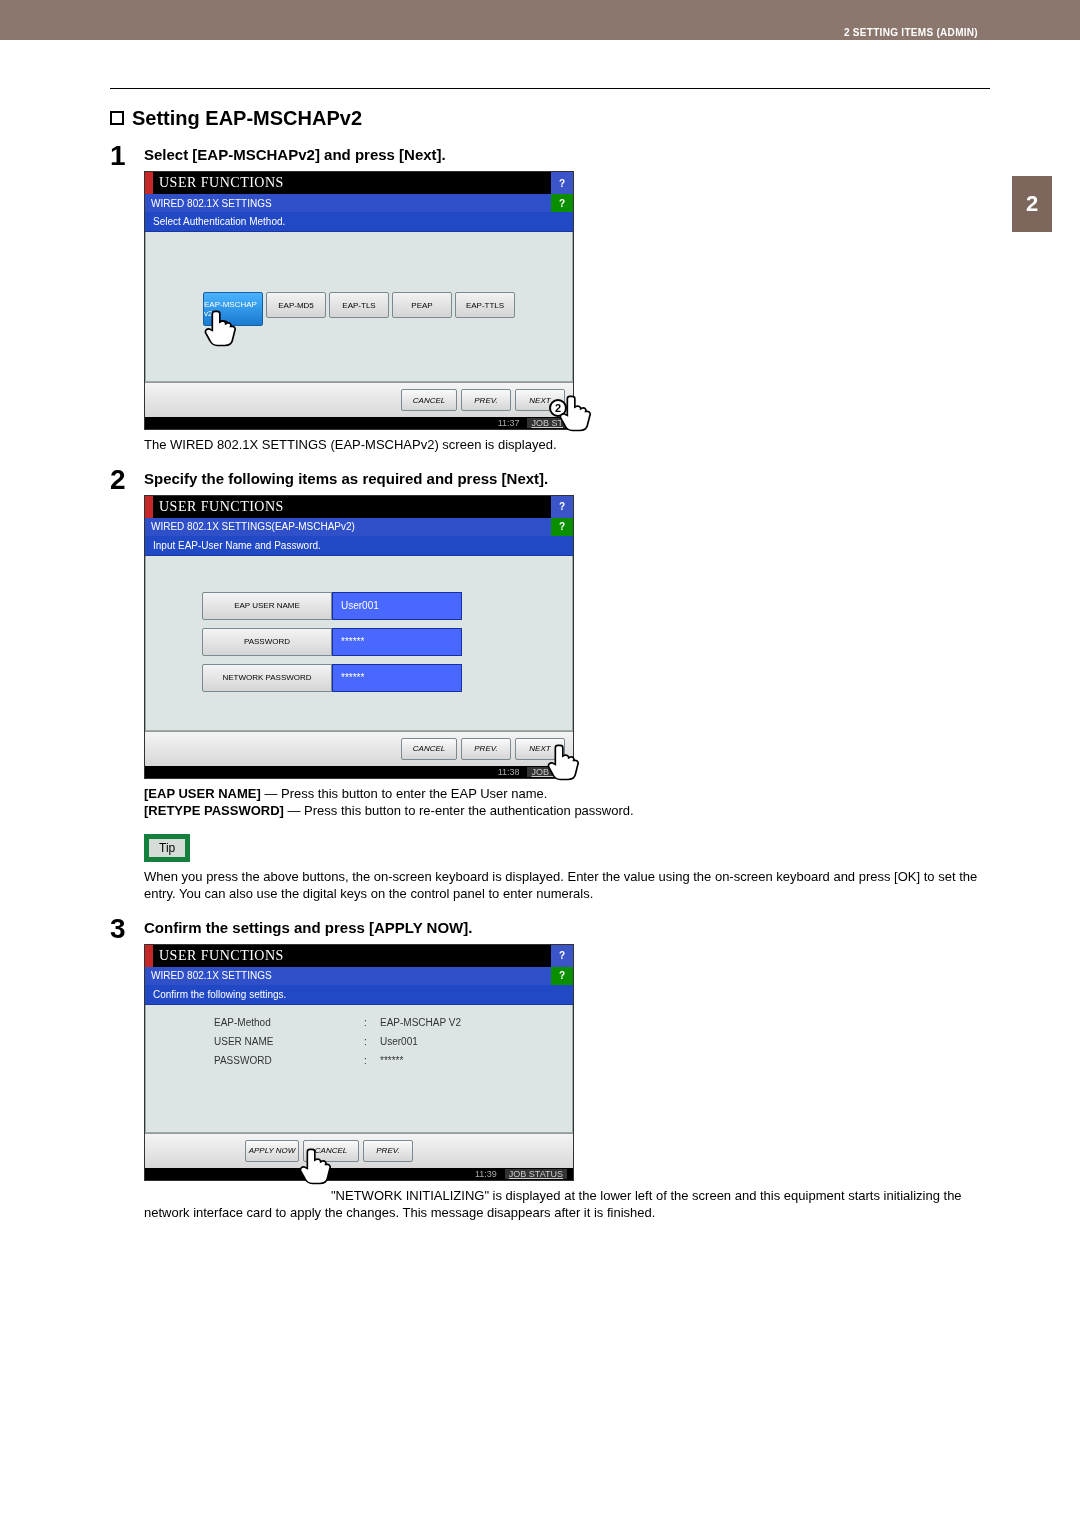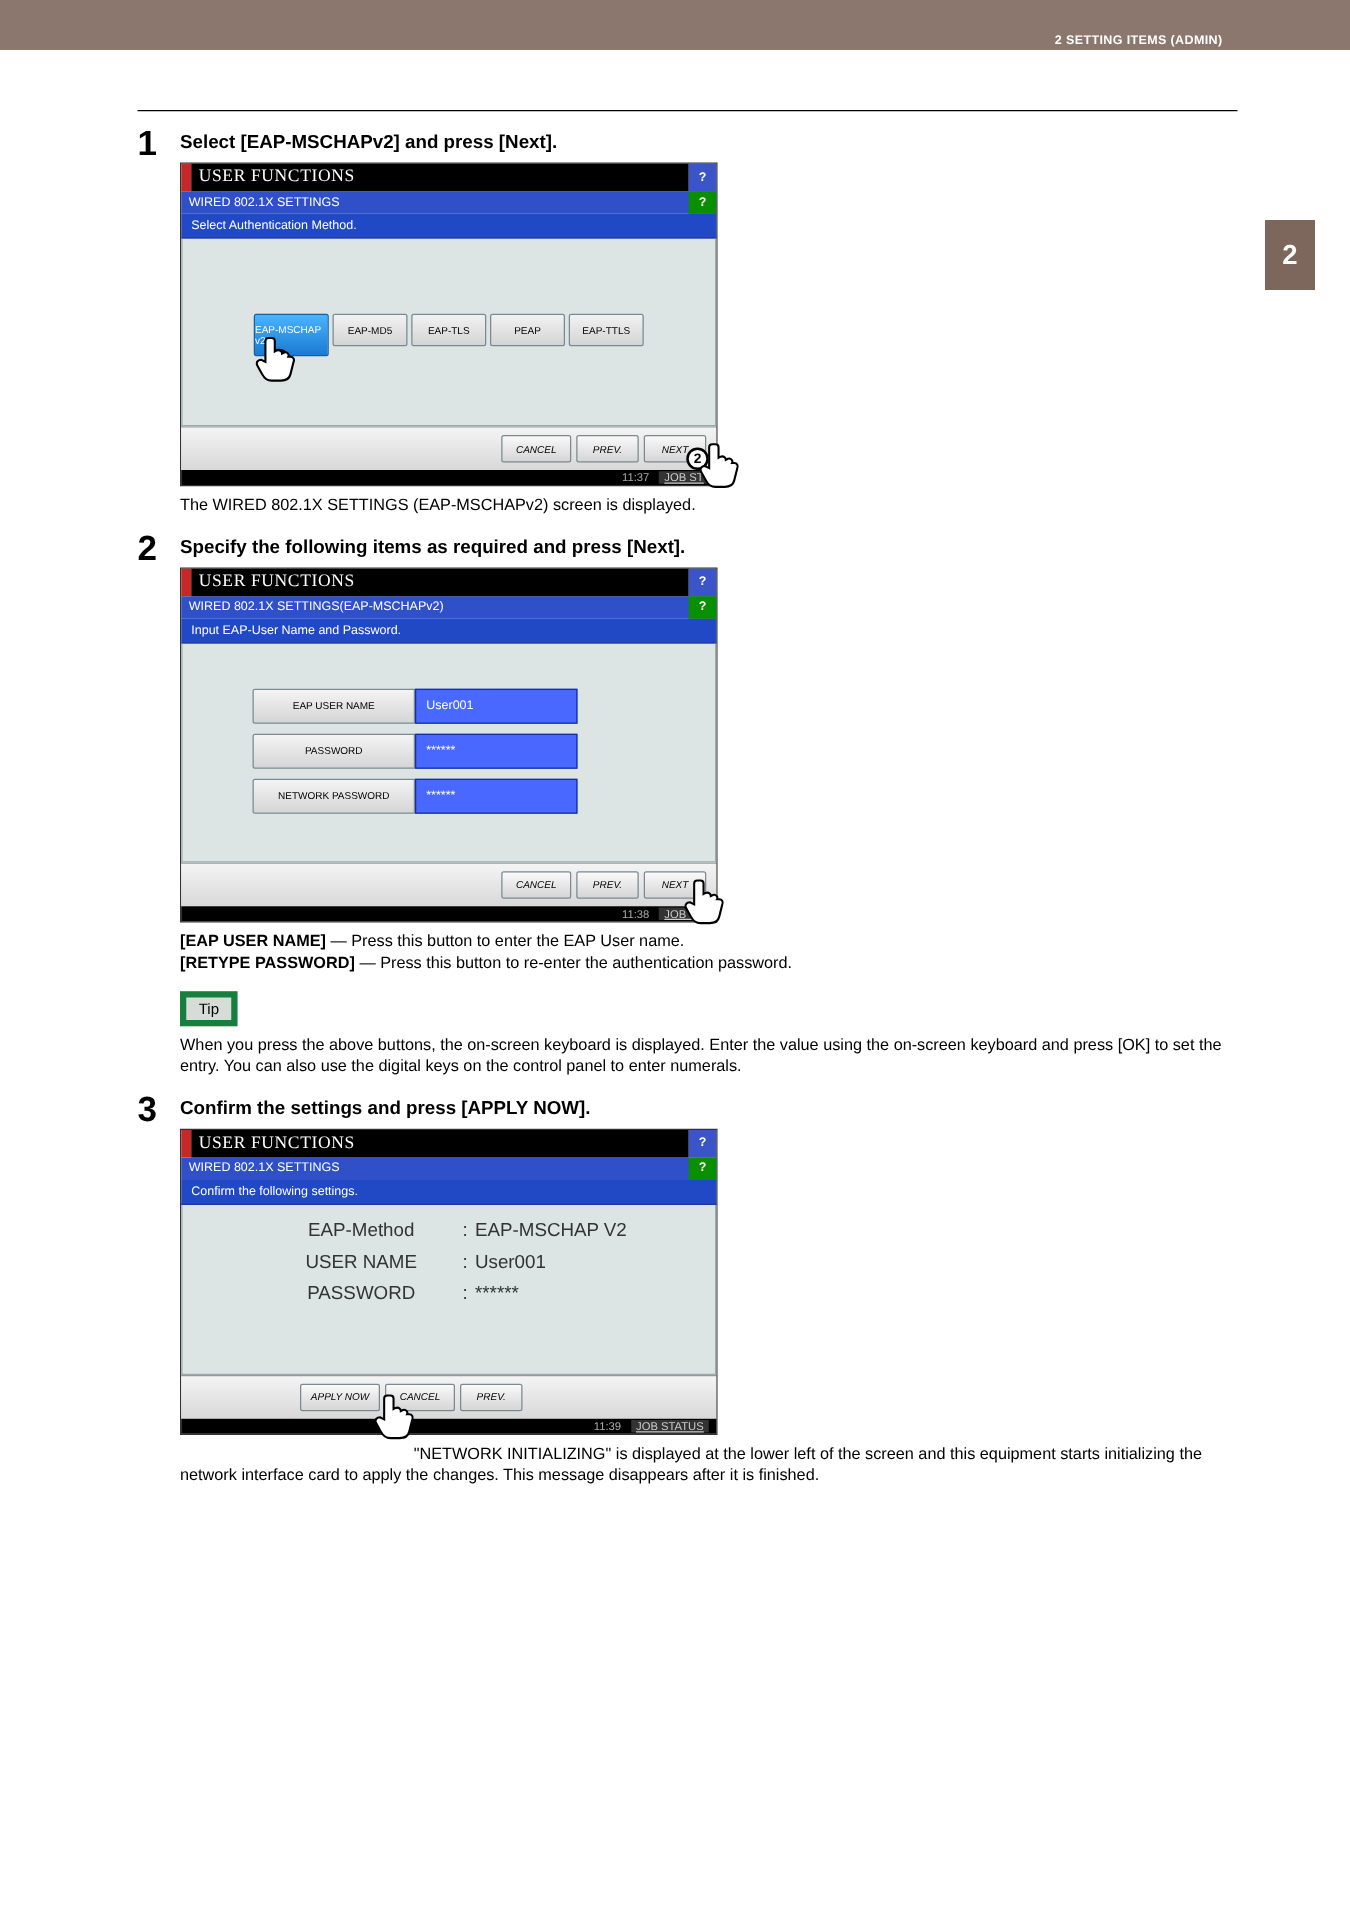--- a/index.html
+++ b/index.html
@@ -35,40 +35,41 @@
   .bottom-bar { background:linear-gradient(#f4f4f4,#d8d8d8); border-top:1px solid #999; display:flex; justify-content:flex-end; gap:4px; padding:6px 8px;font-style:italic;}
   .bar-btn { background:linear-gradient(#fafafa,#d5d5d5); border:1px solid #7a8a90; width:56px; height:22px; font-size:8px; display:flex; align-items:center; justify-content:center; border-radius:2px; }
   .bar-btn.px50{width:50px;}
   .status-strip { background:#000; color:#aaa; font-size:9px; display:flex; justify-content:flex-end; gap:8px; padding:1px 6px;}
   .status-strip .job { background:#333; color:#ccc; padding:0 4px;text-decoration:underline;}
   .form-block { padding: 36px 56px 30px 56px;}
   .form-row { display:flex; align-items:center; margin-bottom:8px;}
   .form-label { background:linear-gradient(#f4f4f4,#d5d5d5); border:1px solid #7a8a90; width:130px; height:28px; font-size:8px; display:flex; align-items:center; justify-content:center; border-radius:2px 0 0 2px;}
   .form-value { background:#4868ff; color:#fff; width:130px; height:28px; display:flex; align-items:center; padding-left:8px; font-size:10px; border:1px solid #1530a0;}
   .confirm-block { padding: 12px 12px 48px 68px;}
-  .conf-row { display:flex; font-size:15px; color:#333; margin-bottom:8px;text-align:center;}
+  .conf-row { display:flex; font-size:10px; color:#333; margin-bottom:8px;}
   .conf-label { width:150px;}
   .conf-colon { width:16px;}
   .tip-box { display:inline-block; background:#d6dcd6; border:5px solid #15803d; padding:2px 10px; font-size:12px; margin-top:14px;}
   .bold{font-weight:bold;}
   .num-badge { position:absolute; border:2px solid #000; border-radius:50%; width:18px; height:18px; background:#fff; display:flex; align-items:center; justify-content:center; font-size:11px; font-weight:bold;}
 </style>
 </head>
 <body>
 
 <div class="top-strip">
   <div class="header-row">
       <div class="header-label">2 SETTING ITEMS (ADMIN)</div>
     </div>
 </div>
 <div class="side-tab">2</div>
 
 <div class="page">
   <hr class="hr-top">
 
+  <div class="section-title"><span class="box"></span><span>Setting EAP-MSCHAPv2</span></div>
 
   <div class="step">
     <div class="step-num">1</div>
     <div class="step-body">
       <div class="step-head">Select [EAP-MSCHAPv2] and press [Next].</div>
 
       <div class="screen">
         <div class="screen-top">
           <div class="screen-logo"></div>
           <div class="screen-title">USER FUNCTIONS</div>
@@ -204,21 +205,21 @@
                 <div>User001</div>
               </div>
             <div class="conf-row">
                 <div class="conf-label">PASSWORD</div>
                 <div class="conf-colon">:</div>
                 <div>******</div>
               </div>
           </div>
         </div>
         <div class="bottom-bar" style="justify-content:center; gap:4px;">
-          <div class="bar-btn" style="width:64px">APPLY NOW</div>
+          <div class="bar-btn" style="width:54px">APPLY NOW</div>
           <div class="bar-btn">CANCEL</div>
           <div class="bar-btn px50">PREV.</div>
           <div style="width:56px"></div>
         </div>
         <div class="status-strip">
             <span>11:39</span>
             <span class="job">JOB STATUS</span>
           </div>
         <div class="hand-cursor" style="position:relative; float:left; margin-top:-34px; margin-left:152px;">
           <svg viewBox="0 0 40 48" width="28" height="34">

